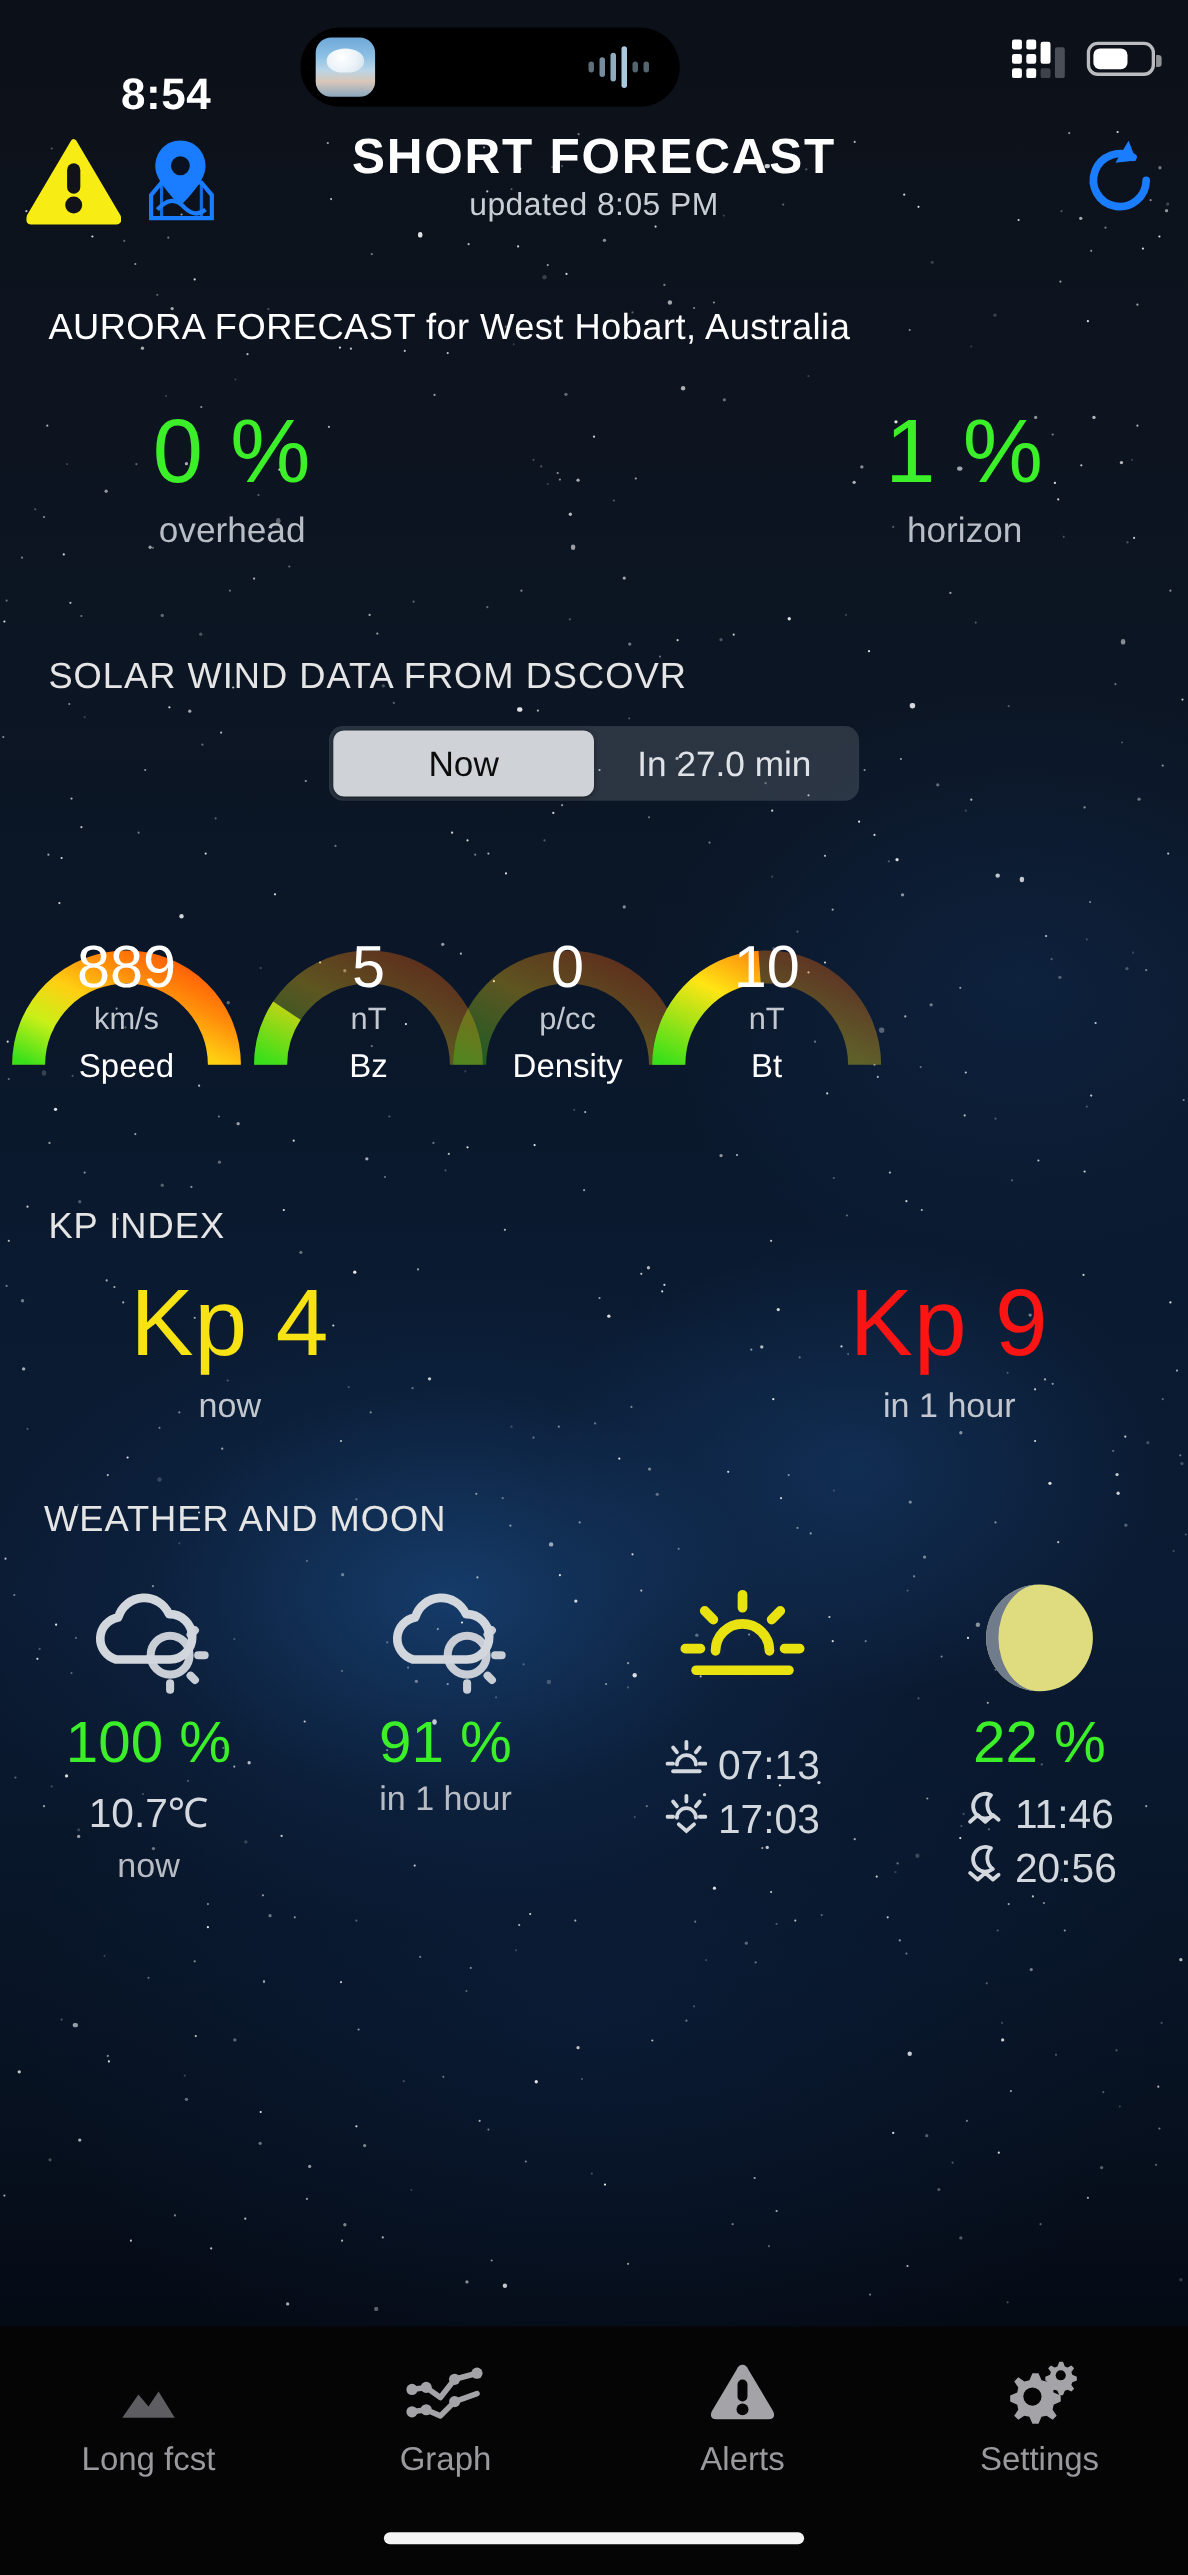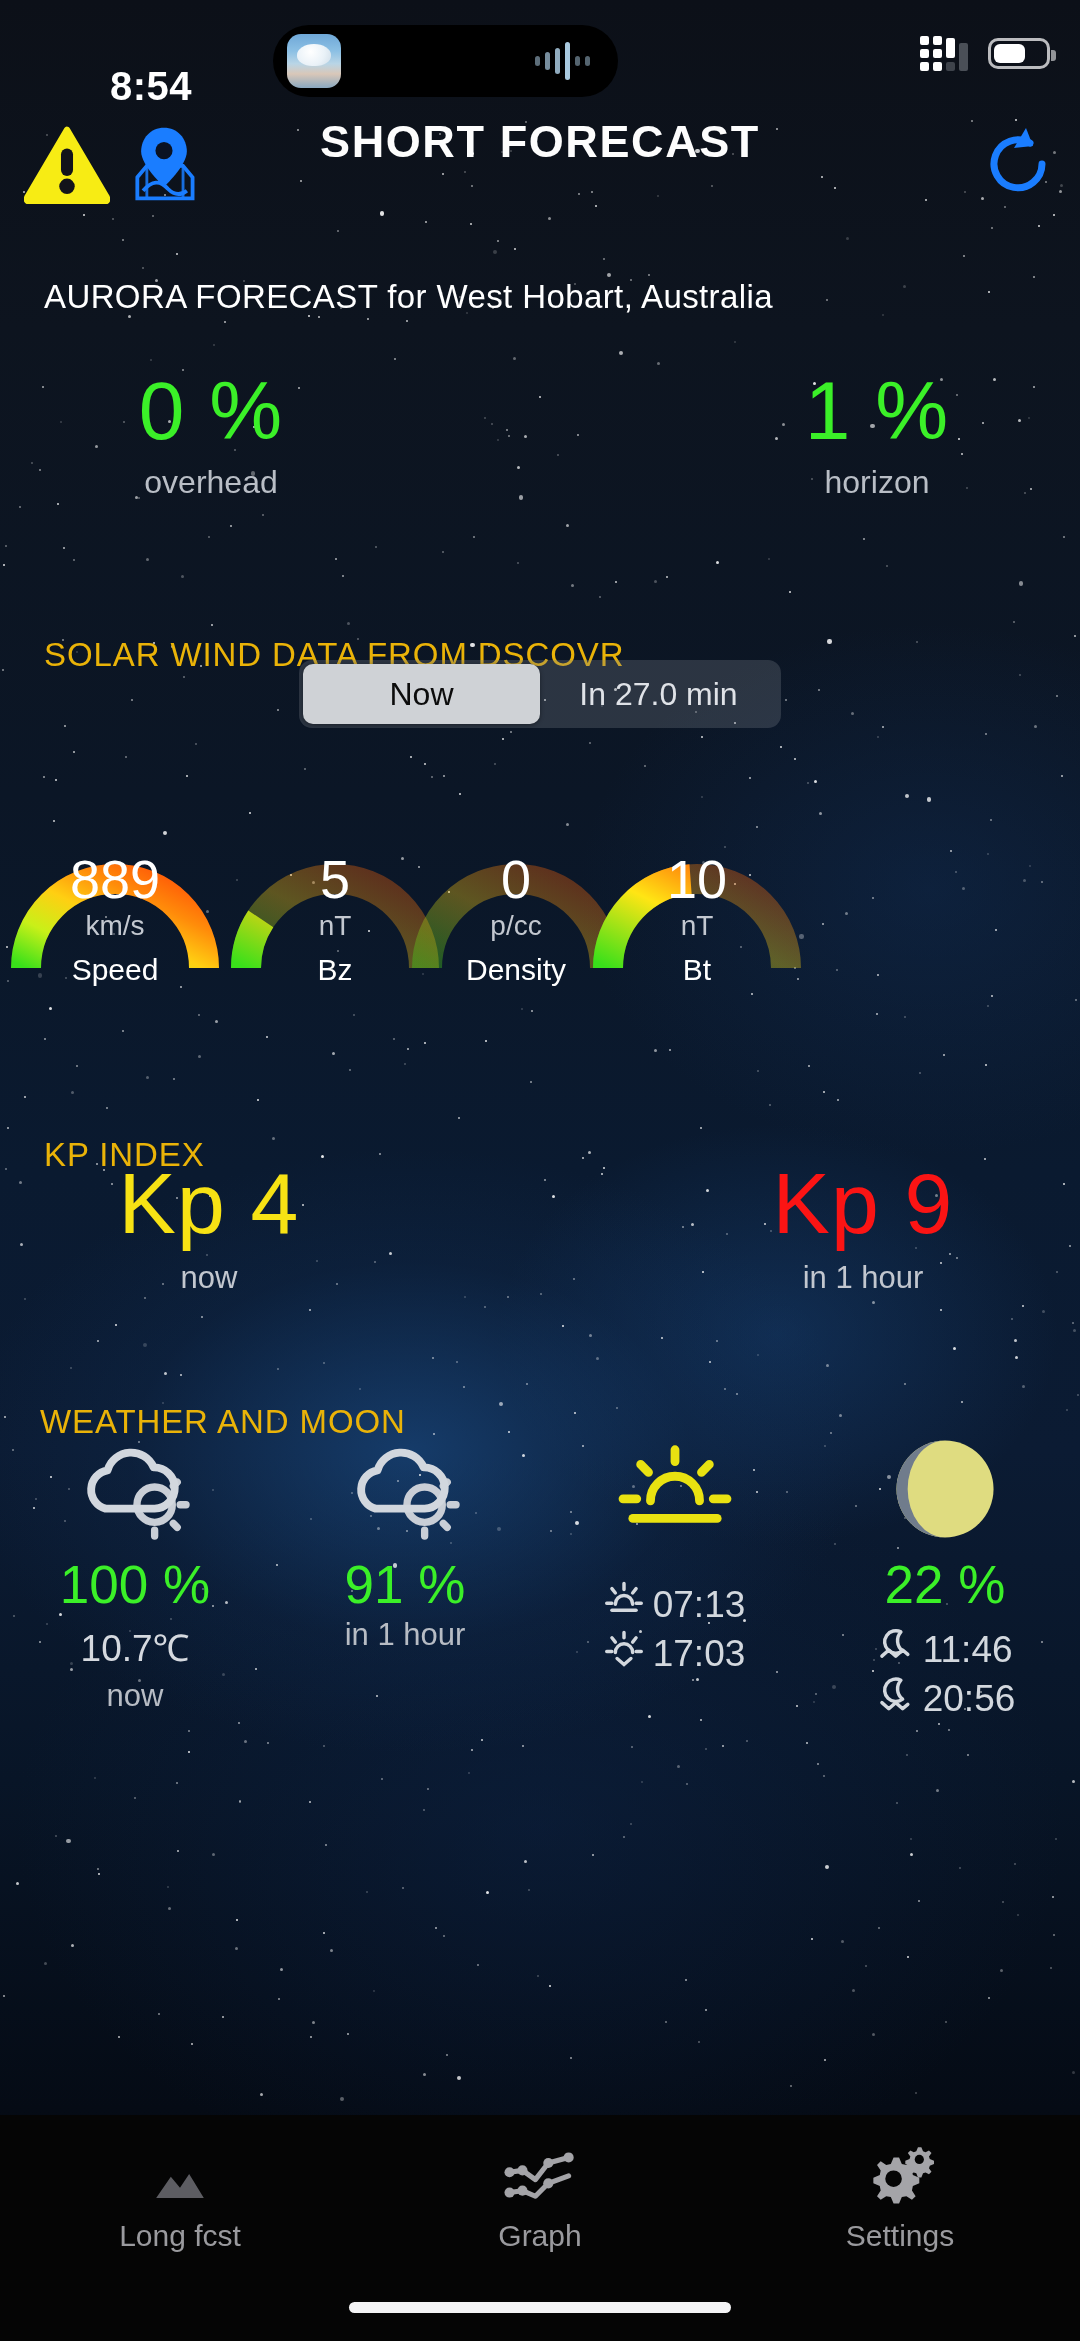--- a/index.html
+++ b/index.html
@@ -82,22 +82,22 @@
   #loc-btn { position:absolute; left:124px; top:6px; width:80px; height:80px; }
   #refresh-btn { position:absolute; right:24px; top:8px; width:76px; height:76px; }
   #title-wrap { position:absolute; left:0; right:0; top:0; text-align:center; }
   #title {
     color:#fdfdfd; font-size:45px; font-weight:700; letter-spacing:1.6px; line-height:1.08;
   }
   #subtitle { color:#c9cdd4; font-size:29px; font-weight:400; margin-top:3px; letter-spacing:0.4px; }
 
   
   .sect-title {
-    position:absolute; color:#eab308; font-size:33px;
-    letter-spacing:0.9px; font-weight:400;margin-top:41px;
+    position:absolute; color:#e5e5e5; font-size:33px;
+    letter-spacing:0.9px; font-weight:400;
   }
 
   
   #aurora-line {
     position:absolute; top:278px; left:44px;
     color:#ffffff; font-size:33px; letter-spacing:0.4px;
   }
   #pct-row {
     position:absolute; top:370px; left:0; right:0;
     display:flex;
@@ -849,20 +849,21 @@
       <path d="M14 56 L24 44 L62 44 L72 56 L72 78 L14 78 Z" fill="none" stroke="#1a7dff" stroke-width="4"></path>
       <path d="M24 44 L24 78 M62 44 L62 78" stroke="#1a7dff" stroke-width="3" opacity=".85"></path>
       <path d="M20 70 Q34 54 46 68 Q56 78 66 70" fill="none" stroke="#1a7dff" stroke-width="4"></path>
       <path d="M42 4 C28 4 18 15 18 29 C18 44 42 66 42 66 C42 66 66 44 66 29 C66 15 56 4 42 4 Z" fill="#1a7dff"></path>
       <circle cx="42" cy="28" r="9" fill="#0a1222"></circle>
     </svg>
   </div>
 
   <div id="title-wrap">
     <div id="title">SHORT FORECAST</div>
+    <div id="subtitle">updated  8:05 PM</div>
   </div>
 
   <div id="refresh-btn">
     <svg viewBox="0 0 76 76" width="76" height="76">
       <path d="M62 38 A24 24 0 1 1 50 17" fill="none" stroke="#1a7dff" stroke-width="7" stroke-linecap="round"></path>
       <path d="M46 2 L53 20 L34 22 Z" fill="#1a7dff"></path>
     </svg>
   </div>
 </div>
 
@@ -1098,20 +1099,30 @@
             <circle cx="70" cy="10" r="5.5"></circle>
           <circle cx="6" cy="48" r="5.5"></circle>
             <circle cx="20" cy="46" r="5.5"></circle>
             <circle cx="48" cy="38" r="5.5"></circle>
         </g>
       </svg>
     </div>
     <div class="tab-lb">Graph</div>
   </div>
 
+  <div class="tab">
+    <div class="tab-ic">
+      <svg viewBox="0 0 68 62" width="62" height="56">
+        <path d="M34 3 Q38 3 40 8 L65 50 Q68 58 60 58 L8 58 Q0 58 3 50 L28 8 Q30 3 34 3 Z" fill="#a4a4a8"></path>
+        <rect x="29" y="18" width="10" height="22" rx="5" fill="#050505"></rect>
+        <circle cx="34" cy="48" r="6" fill="#050505"></circle>
+      </svg>
+    </div>
+    <div class="tab-lb">Alerts</div>
+  </div>
 
   <div class="tab">
     <div class="tab-ic">
       <svg viewBox="0 0 74 66" width="68" height="62">
         <g fill="#a4a4a8">
           <path d="M30 18 l5 -1 l3 -7 l6 0 l3 7 l5 1 l6 -4 l4 4 l-4 6 l1 5 l7 3 l0 6 l-7 3 l-1 5 l4 6 l-4 4 l-6 -4 l-5 1 l-3 7 l-6 0 l-3 -7 l-5 -1 l-6 4 l-4 -4 l4 -6 l-1 -5 l-7 -3 l0 -6 l7 -3 l1 -5 l-4 -6 l4 -4 Z" transform="translate(-8,4)"></path>
           <circle cx="30" cy="37" r="9" fill="#050505"></circle>
           <path d="M58 8 l3 -1 l2 -5 l4 0 l2 5 l3 1 l4 -2 l3 3 l-3 4 l1 3 l5 2 l0 4 l-5 2 l-1 3 l3 4 l-3 3 l-4 -2 l-3 1 l-2 5 l-4 0 l-2 -5 l-3 -1 l-4 2 l-3 -3 l3 -4 l-1 -3 l-5 -2 l0 -4 l5 -2 l1 -3 l-3 -4 l3 -3 Z" transform="translate(-6,-1) scale(0.92) translate(5,2)"></path>
           <circle cx="58" cy="16" r="5" fill="#050505"></circle>
         </g>

